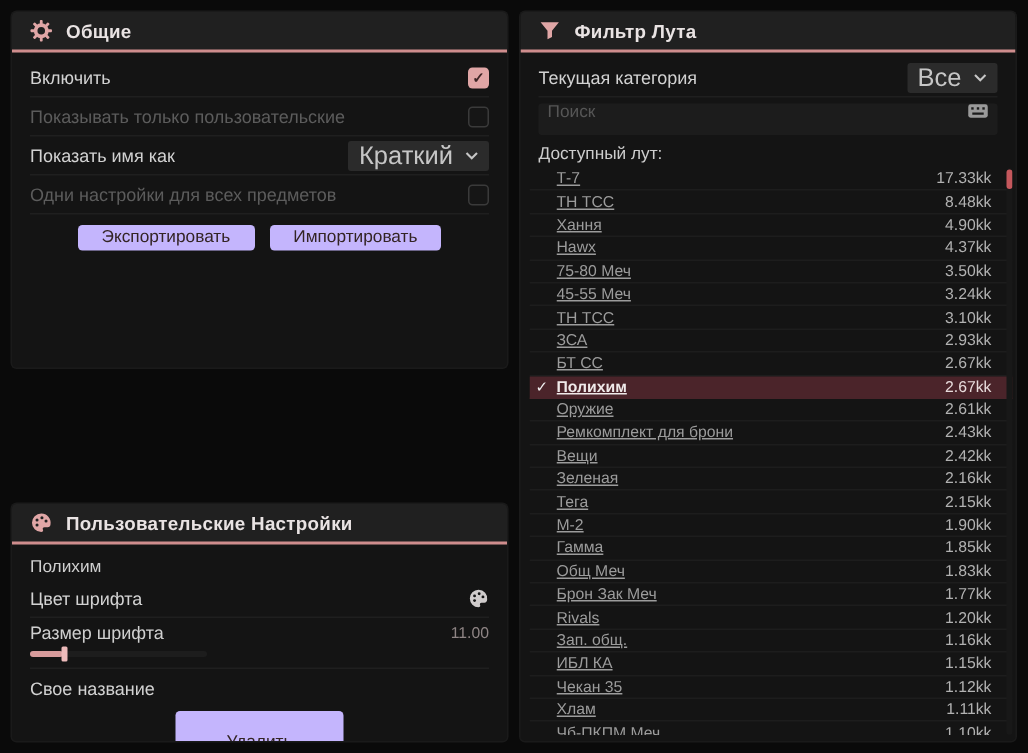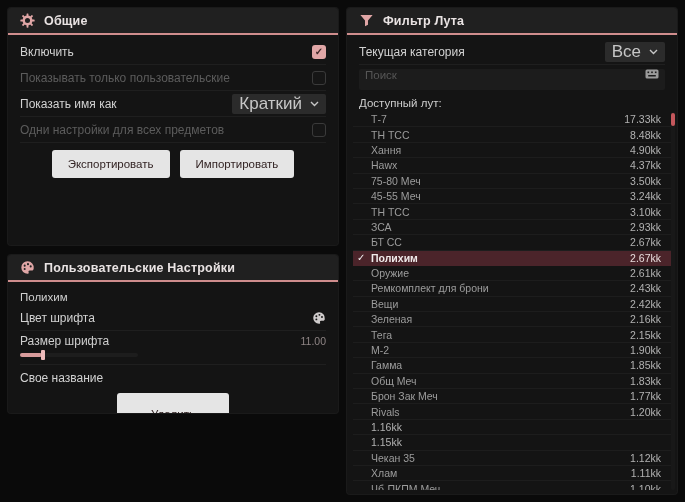--- a/index.html
+++ b/index.html
@@ -1,20 +1,20 @@
 <!DOCTYPE html>
 <html><head>
 <meta charset="utf-8">
 <style>
   * { margin:0; padding:0; box-sizing:border-box; }
   html,body { width:685px; height:502px; background:#0a0a0a; overflow:hidden;
     font-family:"Liberation Sans", sans-serif; color:#cfcfcf; }
   body { display:flex; gap:9px; padding:8px; }
 
-  .col-left { width:330px; display:flex; flex-direction:column; gap:10px; }
+  .col-left { width:330px; display:flex; flex-direction:column; gap:10px;justify-content:space-between; }
   .col-right { width:330px; }
 
   .panel { background:#141414; border-radius:3px; overflow:hidden;
     box-shadow:0 0 0 1px #1a1a1a; }
   .panel-header { height:27px; background:#202020; display:flex; align-items:center;
     gap:9px; padding:0 12px; border-bottom:2px solid #cf8d8d; }
   .panel-title { font-size:12.5px; font-weight:bold; color:#e9e3e3; letter-spacing:.2px; }
 
   .row { min-height:26px; display:flex; align-items:center; justify-content:space-between;
     margin:0 12px; border-bottom:1px solid #1f1f1f; font-size:12px; }
@@ -28,22 +28,22 @@
   .checkbox.checked::after { content:"\2713"; font-size:10px; font-weight:bold; color:#3d2626; }
   .checkbox.empty { background:#161616; border:1px solid #3a3a3a; }
 
   
   .dropdown { background:#2b2b2b; border-radius:2px; height:20px; display:flex;
     align-items:center; gap:8px; padding:0 7px; font-size:17px; color:#c6c6c6; cursor:pointer; }
   .chev { width:9px; height:6px; display:inline-block; }
 
   
   .btn-row { display:flex; justify-content:center; gap:10px; margin-top:7px; }
-  .pink-btn { background:#e5e5e5; color:#332424; border:none; border-radius:3px;
-    font-size:11.5px; font-family:inherit; padding:3px 16px; height:28px; line-height:11px;
+  .pink-btn { background:#c4b5fd; color:#332424; border:none; border-radius:3px;
+    font-size:11.5px; font-family:inherit; padding:3px 16px; height:17px; line-height:11px;
     cursor:pointer; }
   .pink-btn.wide { padding:16px 34px; }
 
   
   .item-name { font-size:11.5px; color:#cfcfcf; margin:9px 12px 2px; }
   .slider-block { margin:0 12px; padding-bottom:7px; border-bottom:1px solid #1f1f1f; }
   .slider-head { height:20px; display:flex; align-items:center; justify-content:space-between;
     font-size:12px; }
   .slider-value { font-size:10.5px; color:#8f8585; }
   .slider-track { position:relative; width:118px; height:4px; background:#1d1d1d;
@@ -61,21 +61,21 @@
     display:flex; align-items:flex-start; padding:0 6px; }
   .search-box input { flex:1; background:transparent; border:none; outline:none;
     color:#cfcfcf; font-family:inherit; font-size:11.5px; }
   .search-box input::placeholder { color:#565656; }
   .available { font-size:11.5px; color:#cdcdcd; margin:5px 12px 3px; }
 
   .loot-list { position:relative; flex:1; margin:0 2px 4px 6px; overflow:hidden; }
   .loot-row { height:15.4px; display:flex; align-items:center; padding:0 14px 0 4px;
     font-size:10.5px; border-bottom:1px solid #1d1d1d; cursor:pointer; }
   .loot-check { width:14px; color:#f2f2f2; font-size:10px; flex:none; }
-  .loot-name { flex:1; color:#9c9c9c; white-space:nowrap; overflow:hidden; }
+  .loot-name { flex:1; color:#9c9c9c; white-space:nowrap; overflow:hidden;text-decoration:underline; }
   .loot-value { color:#b2b2b2; flex:none; }
   .loot-row.checked { background:#4b242a; border-bottom-color:#4b242a; }
   .loot-row.checked .loot-name { color:#f0eaea; font-weight:bold; }
   .loot-row.checked .loot-value { color:#e8dcdc; }
 
   .scrollbar-track { position:absolute; top:0; right:0; width:4px; height:100%;
     background:#181818; border-radius:2px; }
   .scrollbar-thumb { position:absolute; top:1px; right:0; width:4px; height:13px;
     background:#c4575c; border-radius:2px; cursor:grab; }
 
@@ -326,24 +326,26 @@
     <span class="loot-name">Брон Зак Меч</span>
     <span class="loot-value">1.77kk</span>
   </div>
         <div class="loot-row">
     <span class="loot-check"></span>
     <span class="loot-name">Rivals</span>
     <span class="loot-value">1.20kk</span>
   </div>
         <div class="loot-row">
     <span class="loot-check"></span>
+    <span class="loot-name">Зап. общ.</span>
     <span class="loot-value">1.16kk</span>
   </div>
         <div class="loot-row">
     <span class="loot-check"></span>
+    <span class="loot-name">ИБЛ КА</span>
     <span class="loot-value">1.15kk</span>
   </div>
         <div class="loot-row">
     <span class="loot-check"></span>
     <span class="loot-name">Чекан 35</span>
     <span class="loot-value">1.12kk</span>
   </div>
         <div class="loot-row">
     <span class="loot-check"></span>
     <span class="loot-name">Хлам</span>

